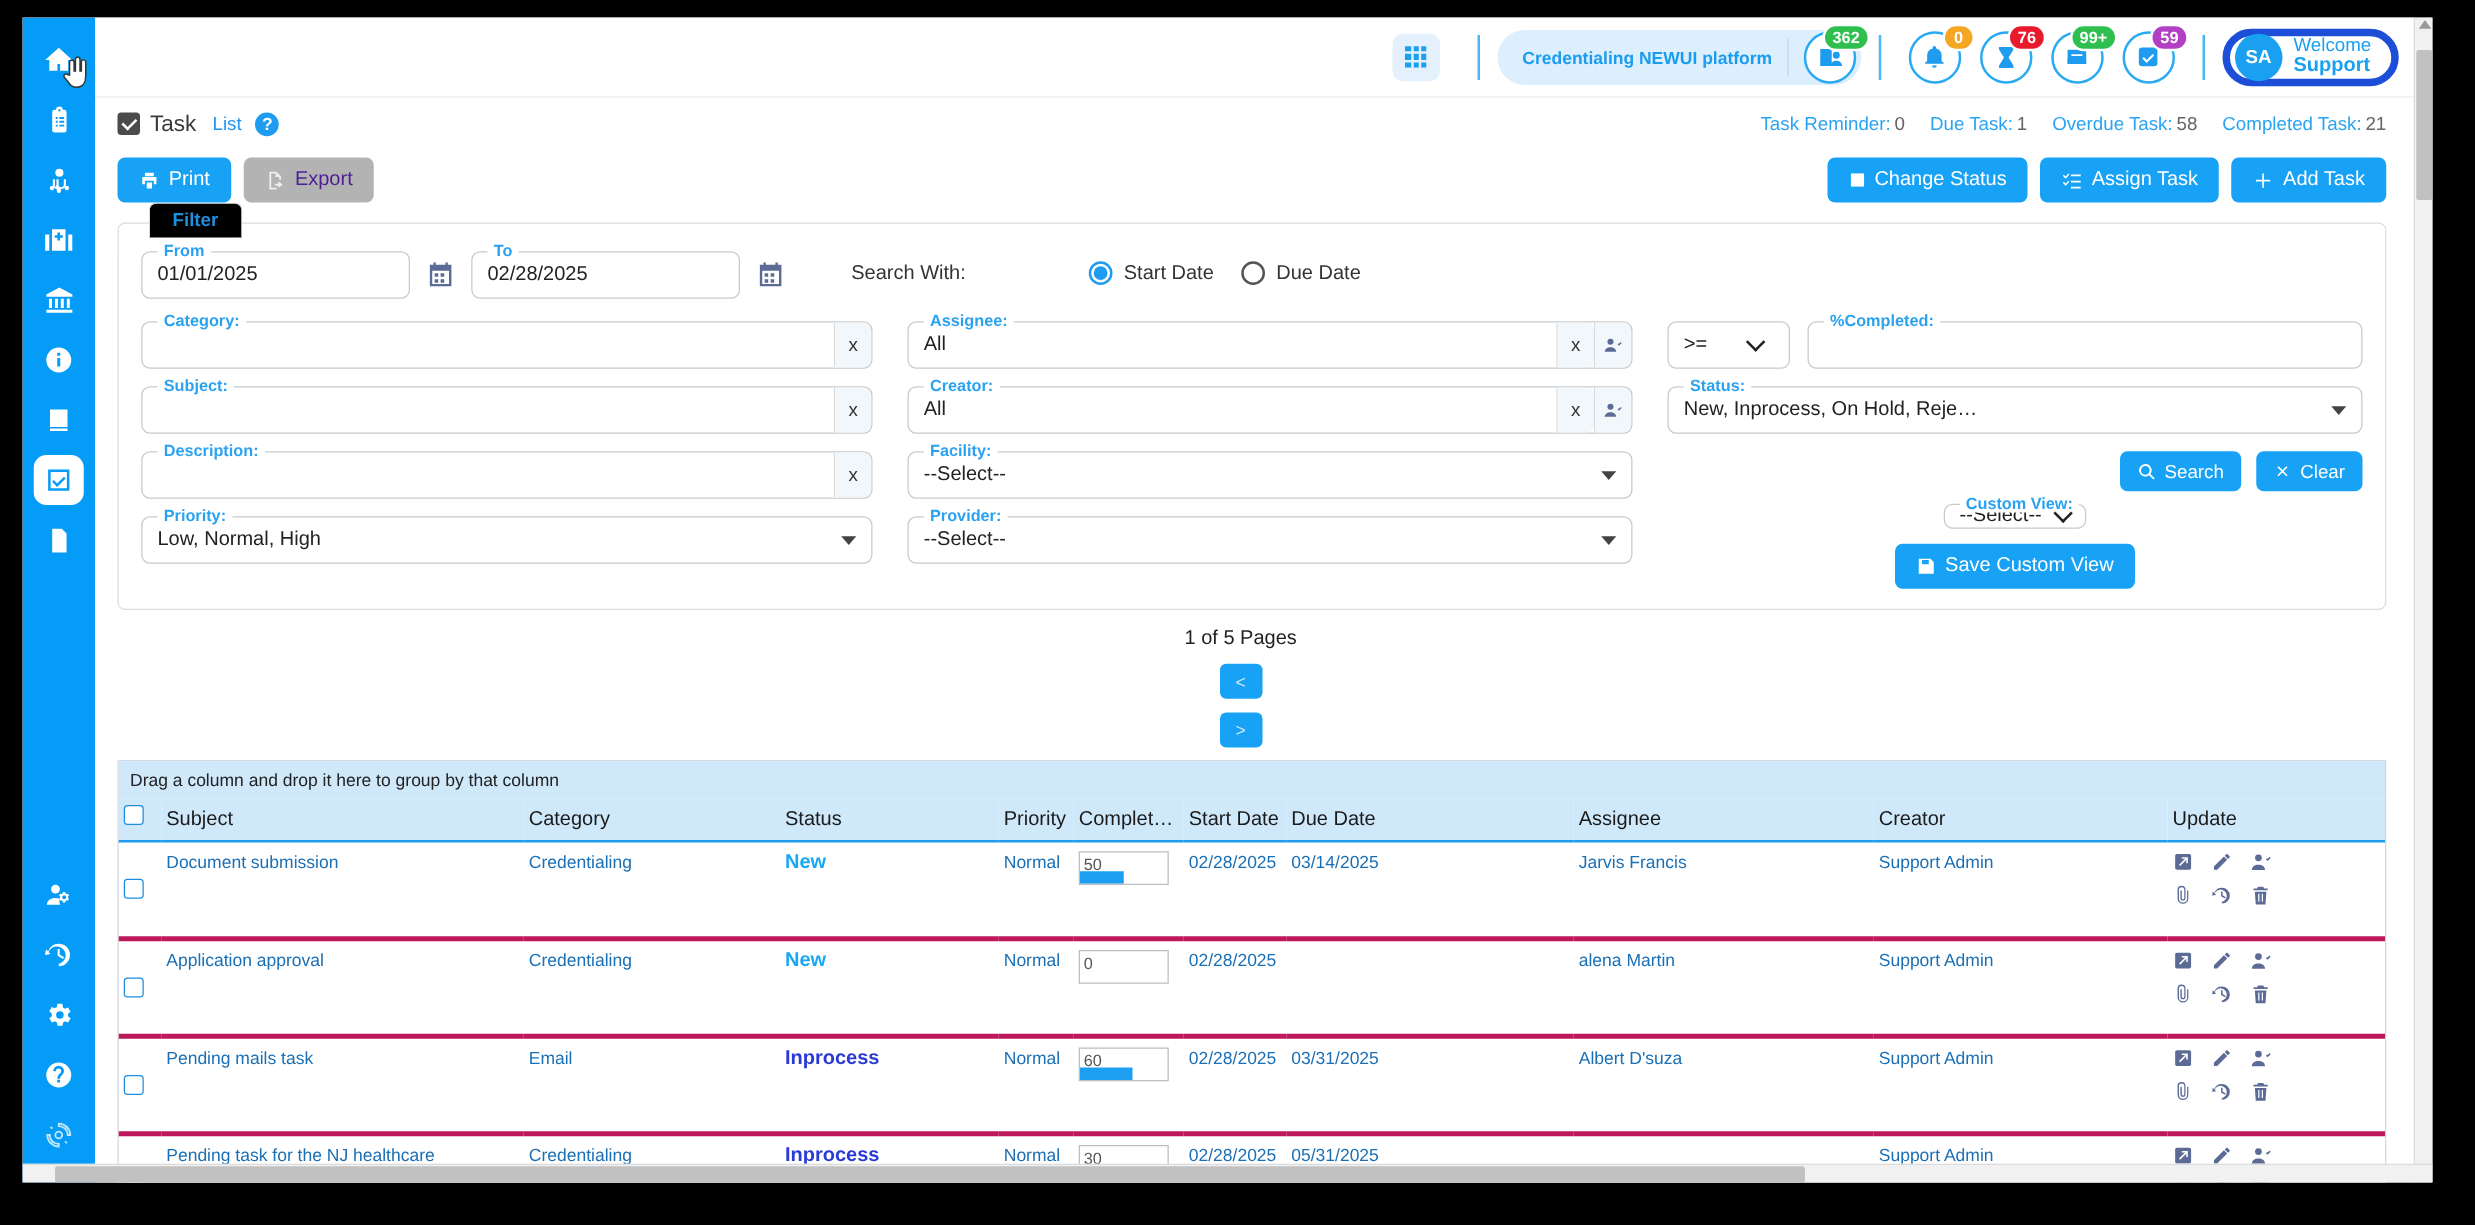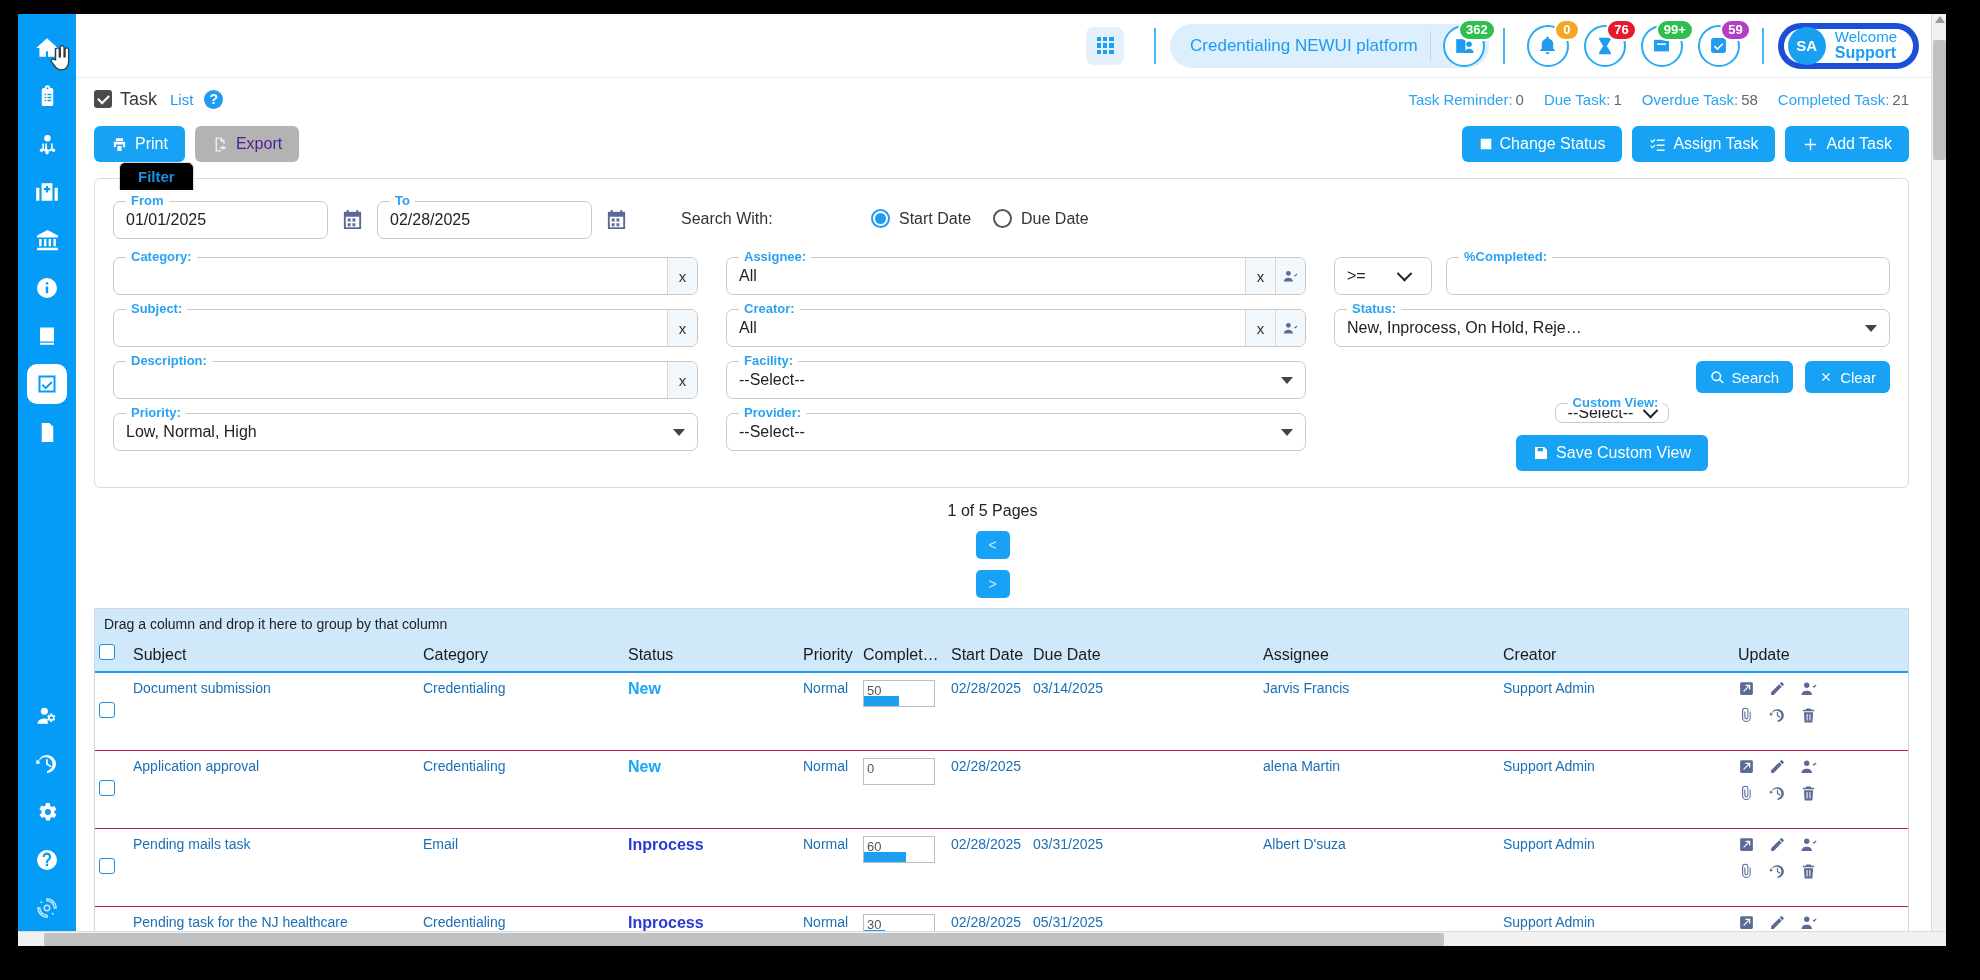--- a/index.html
+++ b/index.html
@@ -93,21 +93,21 @@
     width: 17px; height: 17px;
     display: grid; grid-template-columns: repeat(3, 1fr); grid-template-rows: repeat(3,1fr); gap: 2px;
   }
   .grid-glyph i { background: #1aa0f0; display:block; }
   .hdr-div { width: 2px; height: 36px; background: #49b7f5; margin: 0 14px; }
   .platform-pill {
     display: flex; align-items: center;
     background: #ddeffd; border-radius: 22px;
     height: 44px; padding: 0 4px 0 20px;
   }
-  .platform-name { color: #1a9cf0; font-weight: normal; font-size: 17px; white-space: nowrap; }
+  .platform-name { color: #1a9cf0; font-weight: bold; font-size: 14px; white-space: nowrap; }
   .pill-sep { width: 1px; height: 30px; background: #b9d9f0; margin: 0 12px; }
   .circle-ico {
     width: 42px; height: 42px; border-radius: 50%;
     background: #fff; border: 2px solid #2aaaf2;
     display: flex; align-items: center; justify-content: center;
     position: relative; cursor: pointer;
   }
   .badge {
     position: absolute; top: -8px; right: -13px;
     min-width: 26px; height: 22px; padding: 0 6px;
@@ -276,21 +276,21 @@
   table.tg { width: 100%; border-collapse: collapse; table-layout: fixed; }
   table.tg thead th {
     background: #cfe9fb; text-align: left; font-weight: normal;
     font-size: 16px; color: #1b1b1b; padding: 5px 4px 7px 4px;
     border-bottom: 2px solid #1f9cf0;
     vertical-align: bottom;
   }
   table.tg tbody td {
     font-size: 14px; color: #1a6fb5;
     padding: 7px 4px 0 4px;
-    border-bottom: 1px solid #be185d;
+    border-bottom: 4px solid #be185d;
     vertical-align: top;
     height: 78px;
   }
   td.c-dark { color: #333; }
   .chk-box {
     width: 16px; height: 16px; border: 1px solid #1d8ede; border-radius: 3px; background: #fff;
     cursor: pointer; display: inline-block;
   }
   .row-chk { margin-top: 22px; display: inline-block; }
   .status-new { color: #19a8f5; font-weight: bold; font-size: 16px; }

